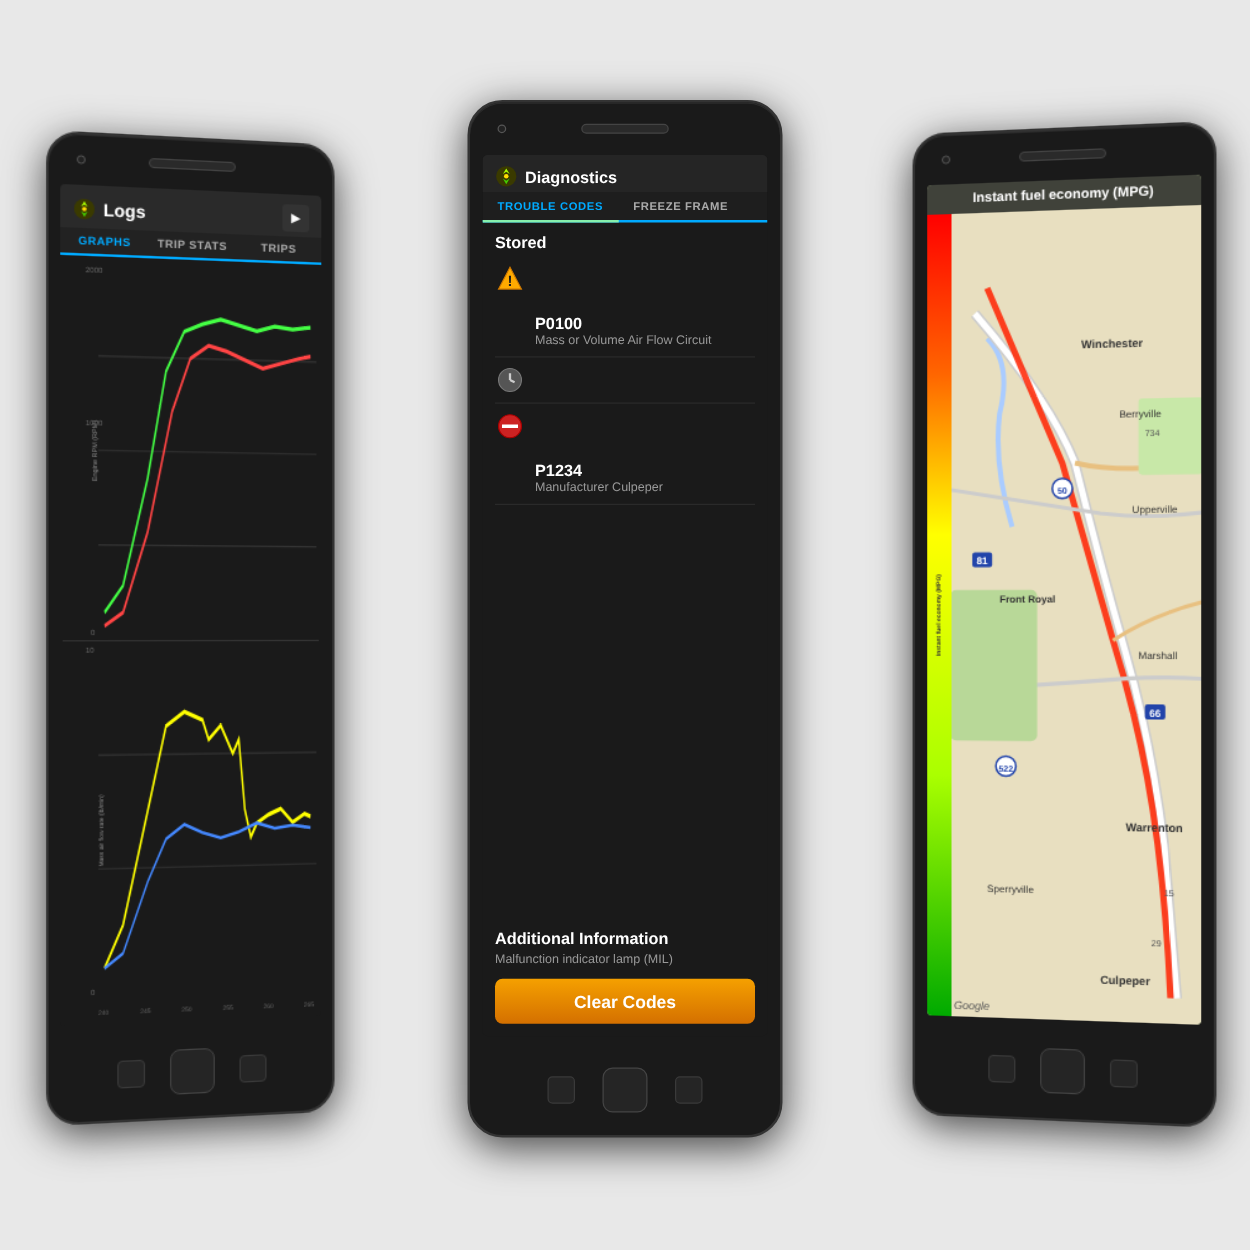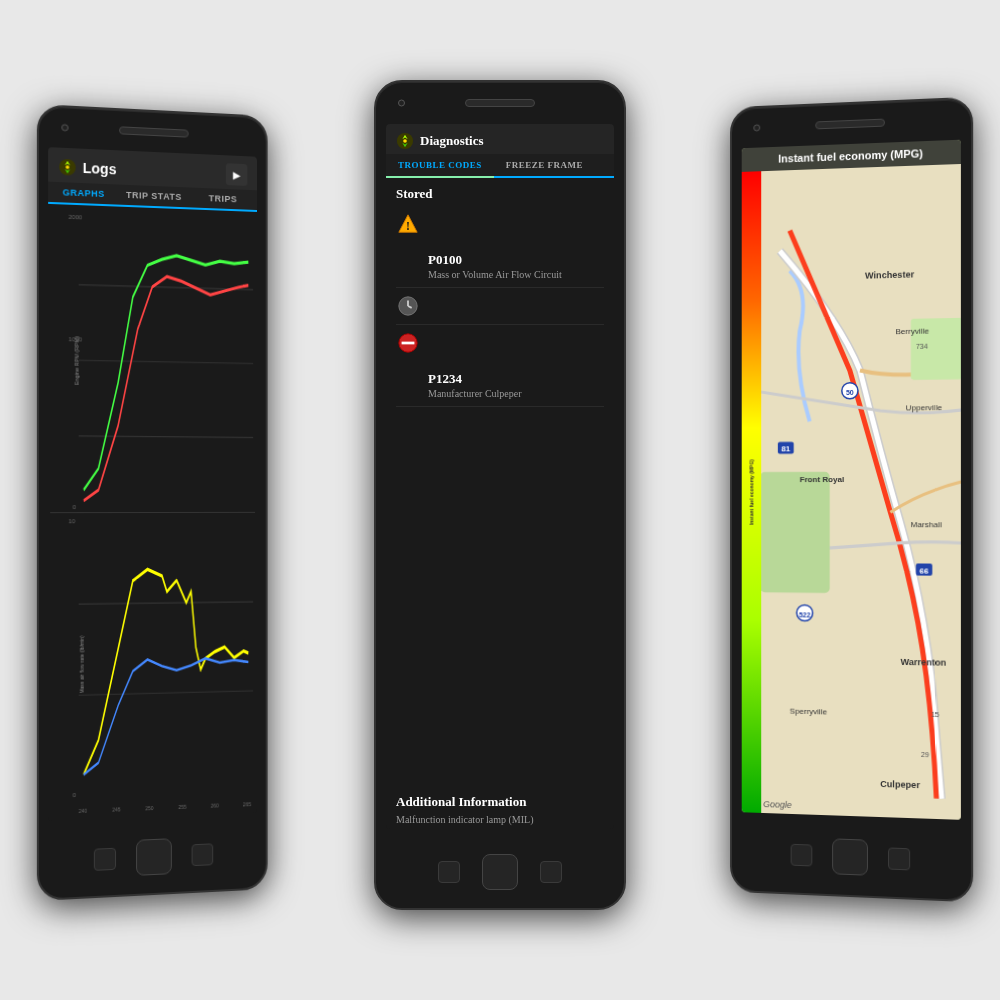--- a/index.html
+++ b/index.html
@@ -113,21 +113,20 @@
       width: 248px;
       height: 820px;
       left: 370px;
       top: 60px;
       z-index: 3;
       transform: translateX(-50%);
     }
     .phone-center .phone-screen {
       width: 226px;
       height: 700px;
-      font-family: Liberation Serif, serif;
     }
 
     
     .phone-right {
       width: 240px;
       height: 790px;
       right: 20px;
       top: 75px;
       transform: perspective(800px) rotateY(-5deg);
       z-index: 2;
@@ -494,20 +493,21 @@
               <div class="code-desc">Manufacturer Culpeper</div>
             </div>
           </div>
         </div>
 
         <div class="diag-additional">
           <div class="additional-title">Additional Information</div>
           <div class="additional-desc">Malfunction indicator lamp (MIL)</div>
         </div>
 
+        <div class="clear-codes-btn">Clear Codes</div>
       </div>
     </div>
     <div class="phone-bottom-bar" style="height:85px; gap:22px;">
       <div class="nav-button"></div>
       <div class="home-button"></div>
       <div class="nav-button"></div>
     </div>
   </div>
 
   <div class="phone phone-right" style="position:absolute; right:18px; top:82px; width:244px; height:795px; border-radius:26px; z-index:2;">

